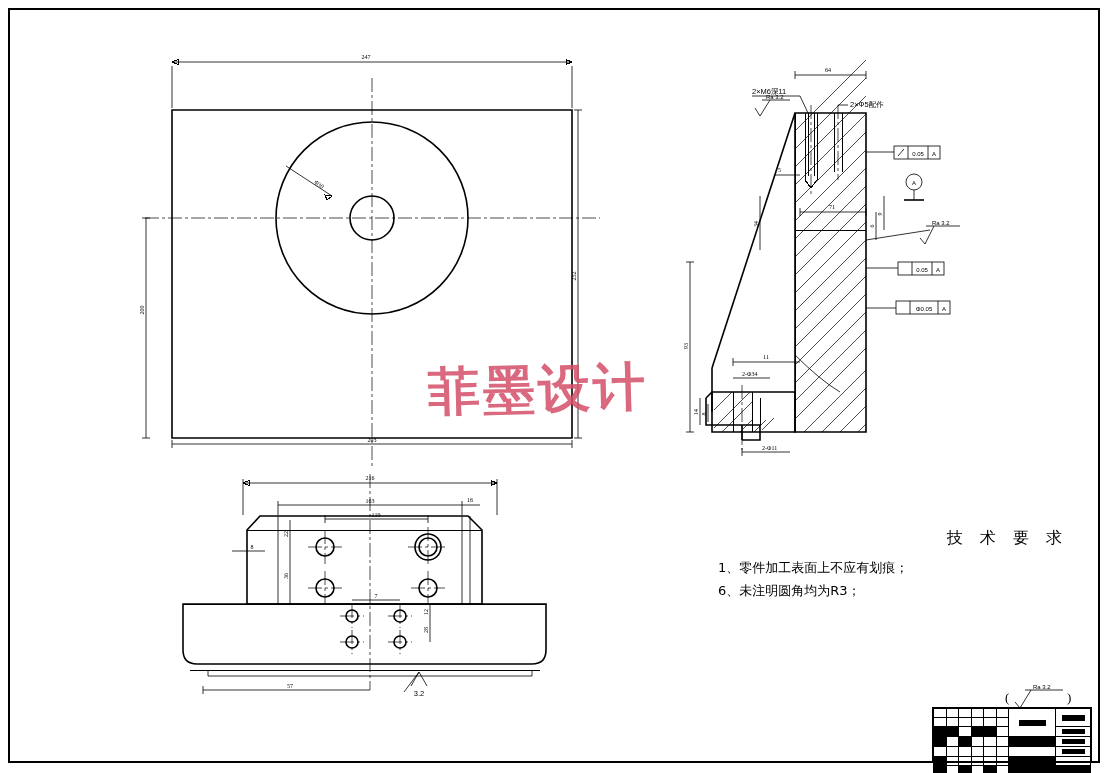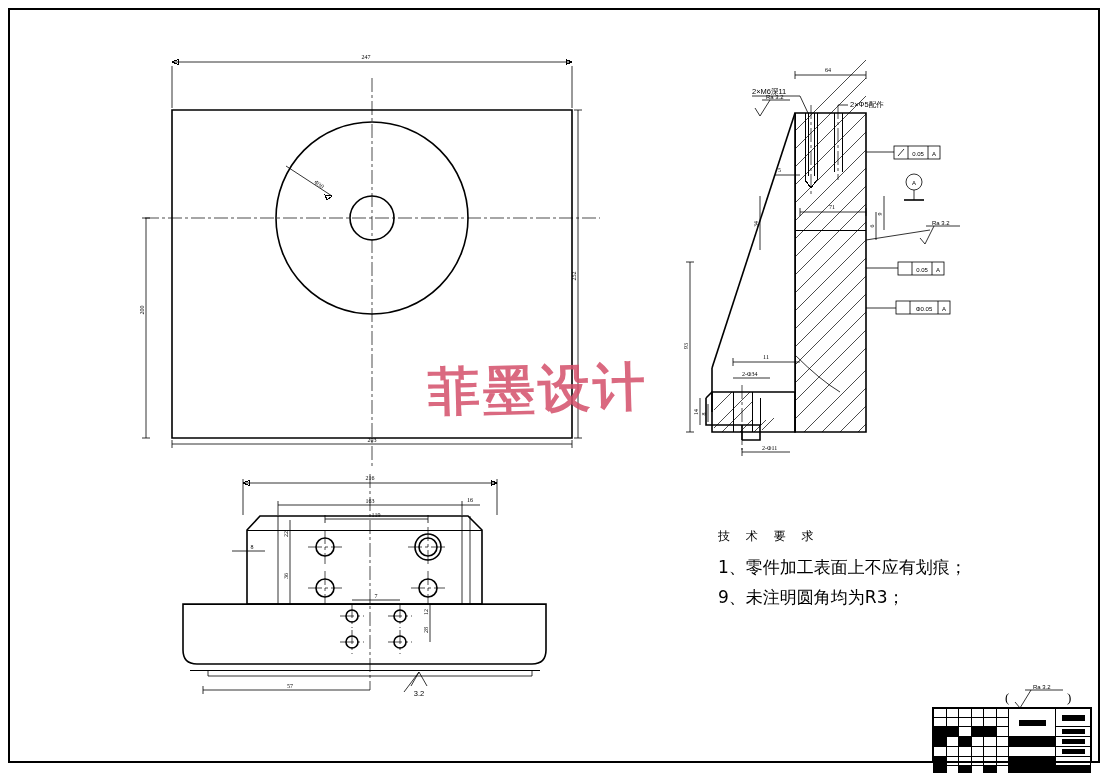--- a/index.html
+++ b/index.html
@@ -13,23 +13,23 @@
   .thin{stroke:#000;stroke-width:0.8;fill:none;}
   .thick{stroke:#000;stroke-width:1.6;fill:none;}
   .center{stroke:#000;stroke-width:0.7;fill:none;stroke-dasharray:14 3 3 3;}
   .hatch{stroke:#000;stroke-width:0.7;fill:none;}
   .dimtxt{font-family:"Liberation Serif",serif;font-size:6px;fill:#000;}
   .anntxt{font-family:"Liberation Sans",sans-serif;font-size:7.5px;fill:#000;}
   .tol{font-family:"Liberation Sans",sans-serif;font-size:6px;fill:#000;}
 
   
   #tech{position:absolute;left:718px;top:528px;width:350px;}
-  #tech .th{text-align:left;font-size:12px;letter-spacing:6px;
+  #tech .th{text-align:right;font-size:16px;letter-spacing:6px;
             font-family:"DejaVu Sans",sans-serif;margin-bottom:8px;}
-  #tech .tl{font-size:17px;line-height:1.75;
+  #tech .tl{font-size:13px;line-height:1.75;
             font-family:"DejaVu Sans",sans-serif;white-space:nowrap;}
 
   
   #wm{position:absolute;left:428px;top:355px;font-size:52px;
       color:#d4506a;font-family:"DejaVu Sans",sans-serif;
       font-weight:bold;letter-spacing:3px;opacity:.85;
       transform:rotate(-1.5deg);pointer-events:none;}
 
   
   #sfnote{position:absolute;left:1005px;top:686px;width:80px;height:24px;}
@@ -351,21 +351,21 @@
         <path class="thin" d="M404,692 L419,672"></path>
         <text class="anntxt" x="419" y="696" text-anchor="middle" font-size="9">3.2</text>
       </g>
     </g>
 
   </svg>
 
   <div id="tech">
     <div class="th">技 术 要 求</div>
     <div class="tl">1、零件加工表面上不应有划痕；</div>
-    <div class="tl">9、未注明圆角均为R3；</div>
+    <div class="tl">6、未注明圆角均为R3；</div>
   </div>
 
   <div id="wm">菲墨设计</div>
 
   <div id="sfnote">
     <span class="par" style="left:0;top:4px;">(</span>
     <svg width="80" height="24" style="position:absolute;left:0;top:0;">
       <path class="thin" d="M10,16 L15,22 L26,4"></path>
       <path class="thin" d="M20,4 L58,4"></path>
       <text class="tol" x="28" y="3">Ra 3.2</text>

